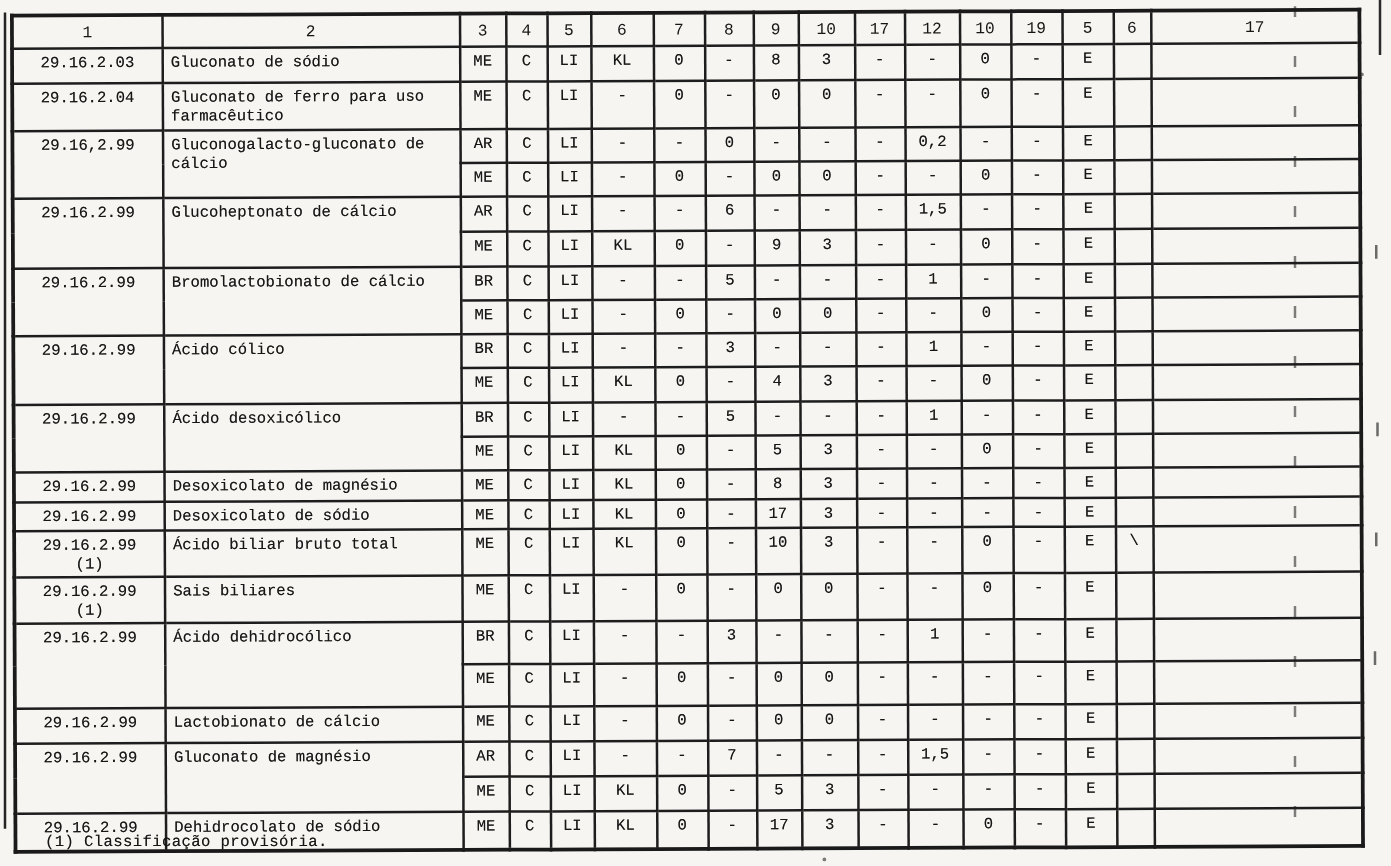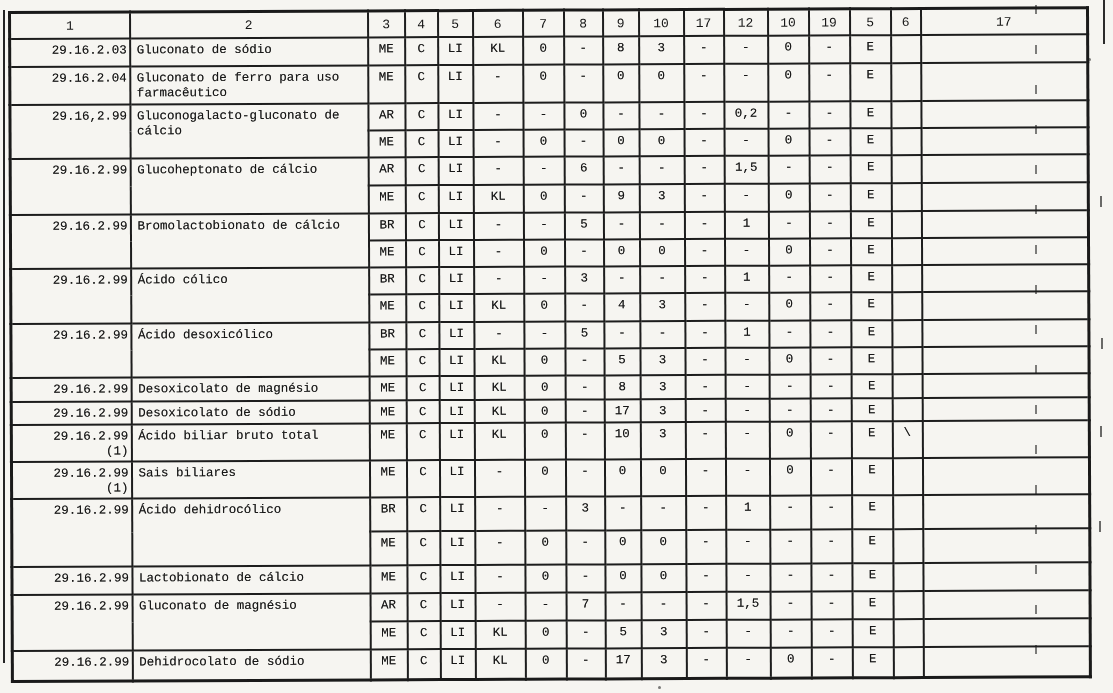--- a/index.html
+++ b/index.html
@@ -22,21 +22,21 @@
   th,td{border:2px solid #1d1d1d;overflow:hidden;}
   th{
     height:24px;font-weight:normal;font-size:13px;
     text-align:center;vertical-align:middle;padding:0;
   }
   td{
     font-size:12.5px;line-height:1.2;
     padding:4px 2px 1px 2px;vertical-align:top;
     text-shadow:0 0 0.5px rgba(10,10,10,0.55);
   }
-  td.code{text-align:right;white-space:pre-line;}
+  td.code{text-align:center;white-space:pre-line;}
   td.name{text-align:left;padding-left:6px;white-space:pre-line;}
   td.val{text-align:center;}
   .footnote{
     position:absolute;left:36px;top:667px;
     font-size:12.5px;letter-spacing:0.3px;
     text-shadow:0 0 0.5px rgba(10,10,10,0.55);
   }
   
   .edge-left{position:absolute;left:3px;top:10px;width:2px;height:653px;background:#242424;}
   .crease{
@@ -509,13 +509,14 @@
             <td class="val">0</td>
             <td class="val">-</td>
             <td class="val">E</td>
             <td class="val"></td>
             <td class="val"></td>
           </tr>
         </tbody>
     </table>
   </div>
 
+  <div class="footnote">(1) Classificação provisória.</div>
 </div>
 
 </body></html>

